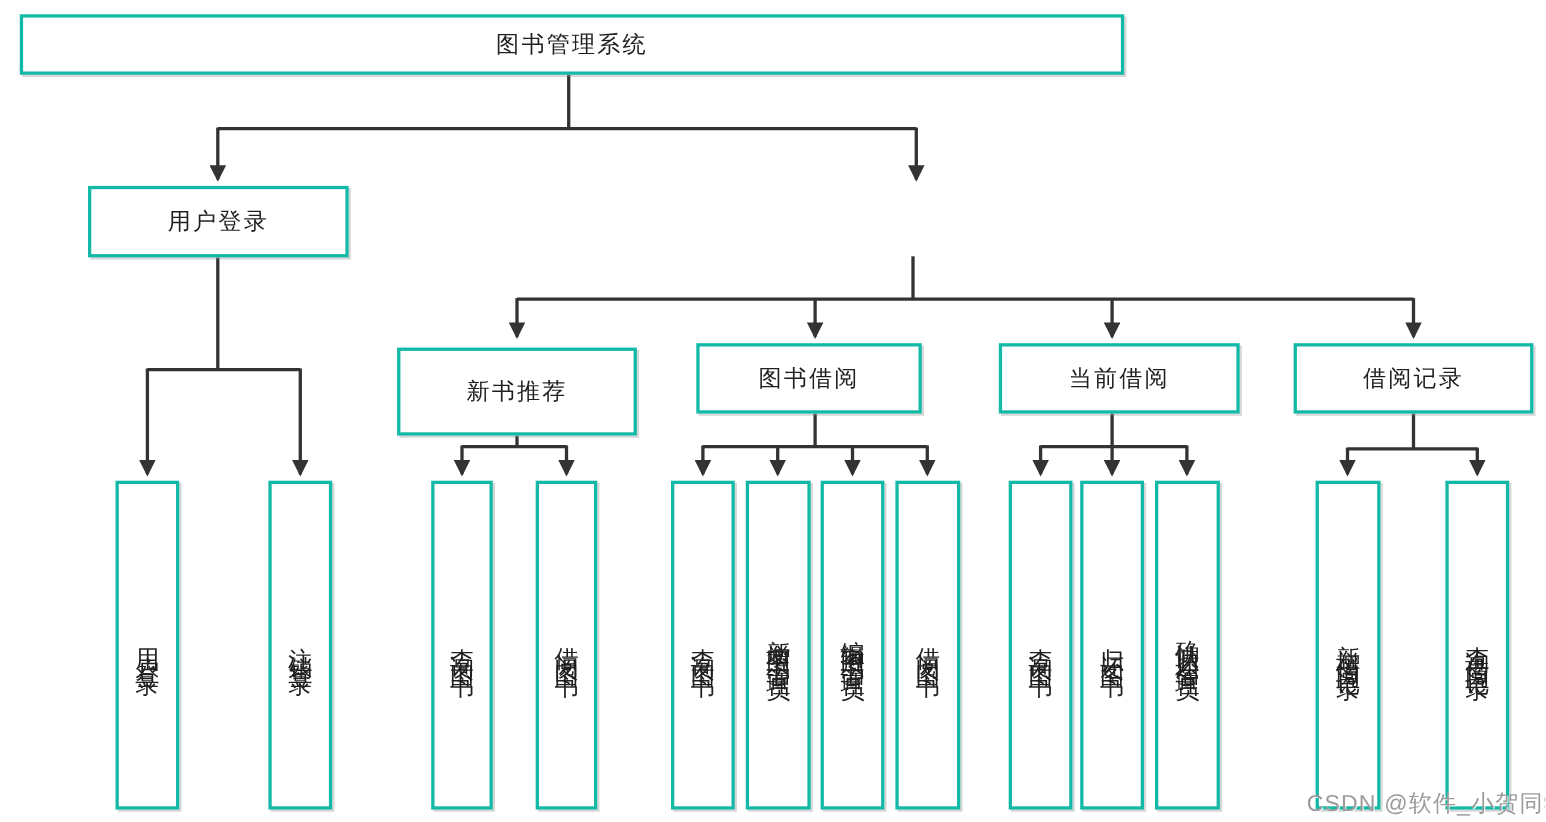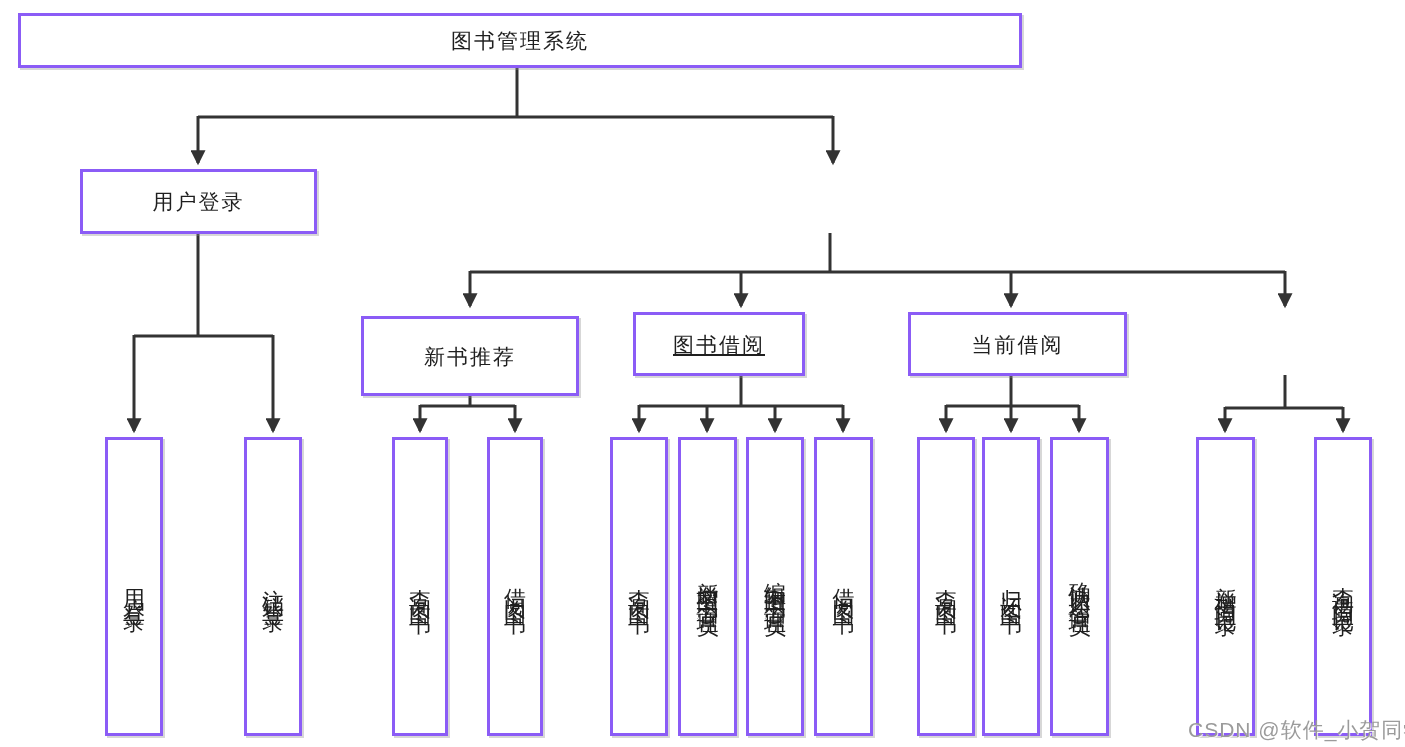--- a/index.html
+++ b/index.html
@@ -7,21 +7,21 @@
     position:relative;
     width:1405px;height:747px;
     background:#ffffff;
     font-family:"Liberation Sans","DejaVu Sans",sans-serif;
     overflow:hidden;
   }
   #wires{position:absolute;left:0;top:0;width:1405px;height:747px;}
   .node{
     position:absolute;
     box-sizing:border-box;
-    border:3px solid #8b5cf6;
+    border:3px solid #14b8a6;
     background:#ffffff;
     color:#1f1f1f;
     display:flex;
     align-items:center;
     justify-content:center;
     text-align:center;
     box-shadow:2px 2px 0 rgba(140,140,140,0.35);
   }
   .node.h{
     font-size:21px;
@@ -112,22 +112,23 @@
         <path d="M1343,407 V431" marker-end="url(#arw)"></path>
       </g>
     </g>
   </svg>
 
   <div class="node h" style="left:18px;top:13px;width:1004px;height:55px;">图书管理系统</div>
 
   <div class="node h" style="left:80px;top:169px;width:237px;height:65px;">用户登录</div>
 
   <div class="node h" style="left:361px;top:316px;width:218px;height:80px;">新书推荐</div>
-  <div class="node h" style="left:633px;top:312px;width:172px;height:64px;text-decoration:underline;">图书借阅</div>
+  <div class="node h" style="left:633px;top:312px;width:205px;height:64px;">图书借阅</div>
   <div class="node h" style="left:908px;top:312px;width:219px;height:64px;">当前借阅</div>
+  <div class="node h" style="left:1176px;top:312px;width:218px;height:64px;">借阅记录</div>
 
   <div class="node v" style="left:105px;top:437px;width:58px;height:299px;">用户登录</div>
   <div class="node v" style="left:244px;top:437px;width:58px;height:299px;">注销登录</div>
 
   <div class="node v" style="left:392px;top:437px;width:56px;height:299px;">查询图书</div>
   <div class="node v" style="left:487px;top:437px;width:56px;height:299px;">借阅图书</div>
 
   <div class="node v" style="left:610px;top:437px;width:58px;height:299px;">查询图书</div>
   <div class="node v" style="left:678px;top:437px;width:59px;height:299px;letter-spacing:5px;">新增图书（管理员）</div>
   <div class="node v" style="left:746px;top:437px;width:58px;height:299px;letter-spacing:5px;">编辑图书（管理员）</div>

